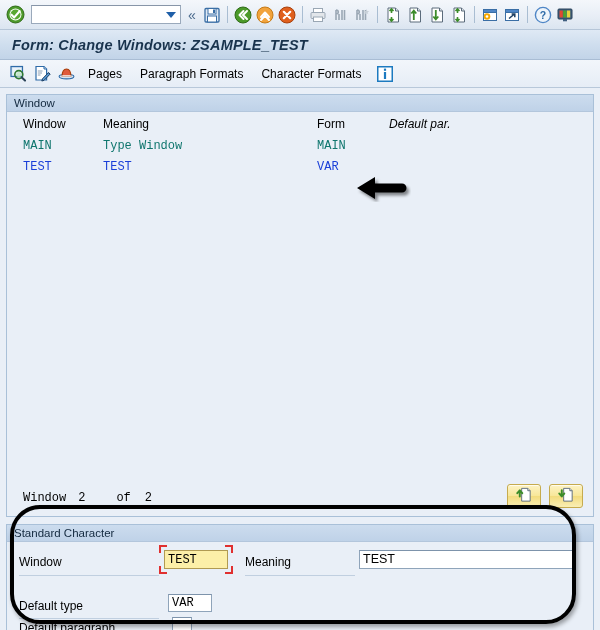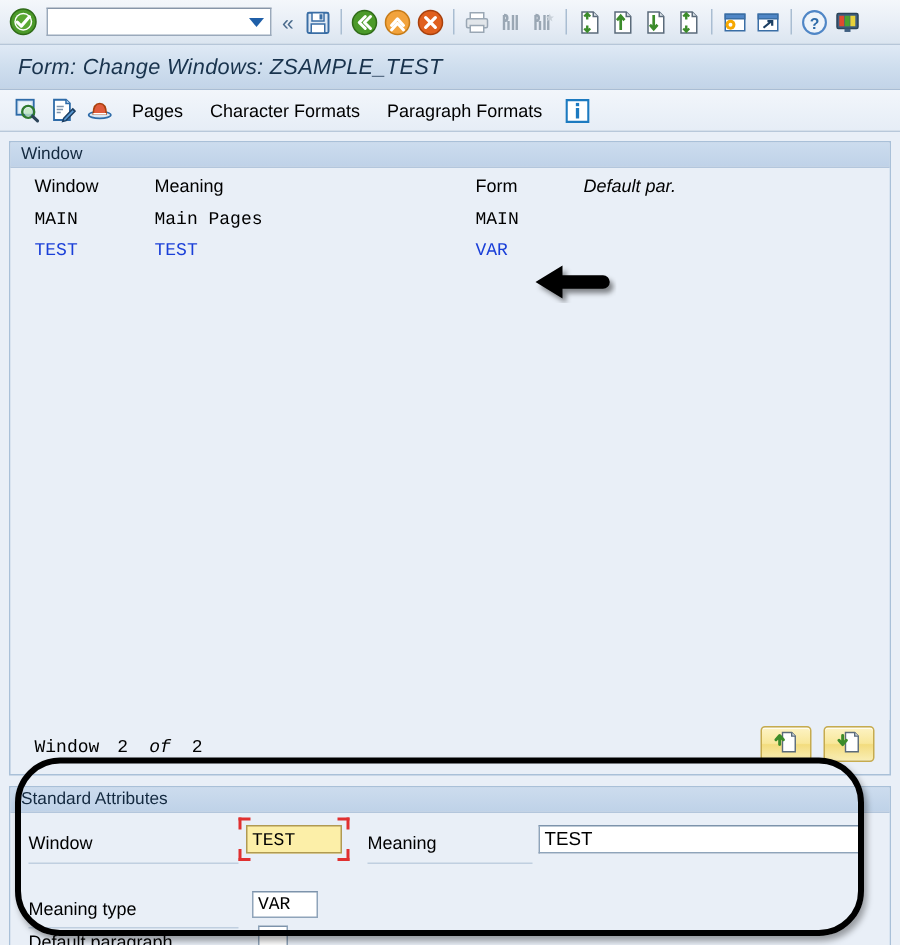--- a/index.html
+++ b/index.html
@@ -84,21 +84,21 @@
   .title-bar {
     height: 30px;
     background: linear-gradient(to bottom, #dfe9f5 0%, #cfdeee 50%, #c2d4e8 100%);
     border-bottom: 1px solid #a9bdd4;
     display: flex;
     align-items: center;
     padding-left: 12px;
     box-sizing: border-box;
   }
   .title-bar .title {
-    font-weight: normal;
+    font-weight: bold;
     font-style: italic;
     font-size: 14.5px;
     color: #19334d;
     letter-spacing: 0.2px;
   }
 
   
   .app-toolbar {
     height: 28px;
     background: linear-gradient(to bottom, #f2f6fb 0%, #e6edf6 100%);
@@ -178,21 +178,21 @@
   .hdr-row td {
     font-family: "Liberation Sans", sans-serif;
     font-size: 12px;
     color: #000;
     height: 24px;
     line-height: 24px;
   }
   .data-row td {
     font-family: "Liberation Mono", monospace;
     font-size: 12px;
-    color: #000000;
+    color: #0f766e;
     height: 21px;
     line-height: 21px;
   }
   .data-row.selected td { color: #1a3fd8; }
 
   
   .paging {
     height: 36px;
     display: flex;
     align-items: center;
@@ -493,22 +493,22 @@
 
   <span class="app-icon">
     <svg width="19" height="19" viewBox="0 0 19 19">
       <ellipse cx="9.5" cy="12.6" rx="7.4" ry="2.3" fill="#d9e7f4" stroke="#2e6ba8" stroke-width="1.1"></ellipse>
       <path d="M5.2 12 C5.2 7.5 6.8 5 9.5 5 C12.2 5 13.8 7.5 13.8 12 Z" fill="#e05b3c" stroke="#a8400c" stroke-width="1.1"></path>
       <path d="M5.2 11.8 L13.8 11.8" stroke="#fff" stroke-width="1.1"></path>
     </svg>
   </span>
 
   <span class="app-btn">Pages</span>
+  <span class="app-btn">Paragraph Formats</span>
   <span class="app-btn">Character Formats</span>
-  <span class="app-btn">Paragraph Formats</span>
 
   <span class="app-icon" style="margin-left:4px;">
     <svg width="16" height="16" viewBox="0 0 16 16">
       <rect x="0.7" y="0.7" width="14.6" height="14.6" fill="#ffffff" stroke="#1c7ac0" stroke-width="1.6"></rect>
       <rect x="6.9" y="2.6" width="2.2" height="2.2" fill="#1c7ac0"></rect>
       <rect x="6.9" y="6" width="2.2" height="7" fill="#1c7ac0"></rect>
     </svg>
   </span>
 </div>
 
@@ -521,38 +521,38 @@
       <table class="tbl">
         <tbody>
             <tr class="hdr-row">
           <td class="c-win">Window</td>
           <td class="c-mean">Meaning</td>
           <td class="c-type">Form</td>
           <td class="c-def">Default par.</td>
         </tr>
         <tr class="data-row">
           <td class="c-win">MAIN</td>
-          <td class="c-mean">Main Pages</td>
+          <td class="c-mean">Type Window</td>
           <td class="c-type">MAIN</td>
           <td class="c-def"></td>
         </tr>
         <tr class="data-row selected">
           <td class="c-win">TEST</td>
           <td class="c-mean">TEST</td>
           <td class="c-type">VAR</td>
           <td class="c-def"></td>
         </tr>
       </tbody>
         </table>
     </div>
 
     <div class="paging">
       <span class="pg-text">Window</span>
       <span class="pg-text" style="margin-left:12px;">2</span>
-      <span class="pg-text" style="margin-left:14px;font-style:italic;">of</span>
+      <span class="pg-text" style="margin-left:31px;">of</span>
       <span class="pg-text" style="margin-left:14px;">2</span>
 
       <div class="nav-btns">
         <div class="nav-btn">
           <span>
             <svg width="17" height="17" viewBox="0 0 18 18">
               <path d="M6 2.5 L12.5 2.5 L15 5 L15 16 L6 16 Z" fill="#fff" stroke="#5b6b7b"></path>
               <path d="M12.5 2.5 L12.5 5 L15 5" fill="#e2e8ee" stroke="#5b6b7b"></path>
               <path d="M4 11 L4 5.2 M1.4 7.6 L4 4.6 L6.6 7.6" stroke="#3c8c2a" stroke-width="2.1" fill="none" stroke-linejoin="round" stroke-linecap="round"></path>
             </svg>
@@ -565,41 +565,41 @@
               <path d="M12.5 2.5 L12.5 5 L15 5" fill="#e2e8ee" stroke="#5b6b7b"></path>
               <path d="M4 4.6 L4 10.4 M1.4 8 L4 11 L6.6 8" stroke="#3c8c2a" stroke-width="2.1" fill="none" stroke-linejoin="round" stroke-linecap="round"></path>
             </svg>
           </span>
         </div>
       </div>
     </div>
   </div>
 
   <div class="group-box attr-panel">
-    <div class="group-header">Standard Attributes</div>
+    <div class="group-header">Standard Character</div>
 
     <div class="attr-body">
 
       <span class="fld-label" style="left:12px; top:13px;">Window</span>
       <div class="underline-rule" style="left:12px; top:33px; width:140px;"></div>
 
       <div class="in-box focused" style="left:157px; top:8px; width:64px; height:19px;">TEST</div>
       <div class="focus-brackets" style="left:152px; top:3px; width:74px; height:29px;">
         <i class="fb-tl"></i>
           <i class="fb-tr"></i>
           <i class="fb-bl"></i>
           <i class="fb-br"></i>
       </div>
 
       <span class="fld-label" style="left:238px; top:13px;">Meaning</span>
       <div class="underline-rule" style="left:238px; top:33px; width:110px;"></div>
 
       <div class="in-box sans" style="left:352px; top:8px; width:215px; height:19px;">TEST</div>
 
-      <span class="fld-label" style="left:12px; top:57px;">Meaning type</span>
+      <span class="fld-label" style="left:12px; top:57px;">Default type</span>
       <div class="underline-rule" style="left:12px; top:76px; width:140px;"></div>
       <div class="in-box" style="left:161px; top:52px; width:44px; height:18px;">VAR</div>
 
       <span class="fld-label" style="left:12px; top:79px;">Default paragraph</span>
       <div class="in-box" style="left:165px; top:75px; width:20px; height:17px;"></div>
 
     </div>
   </div>
 </div>
 

